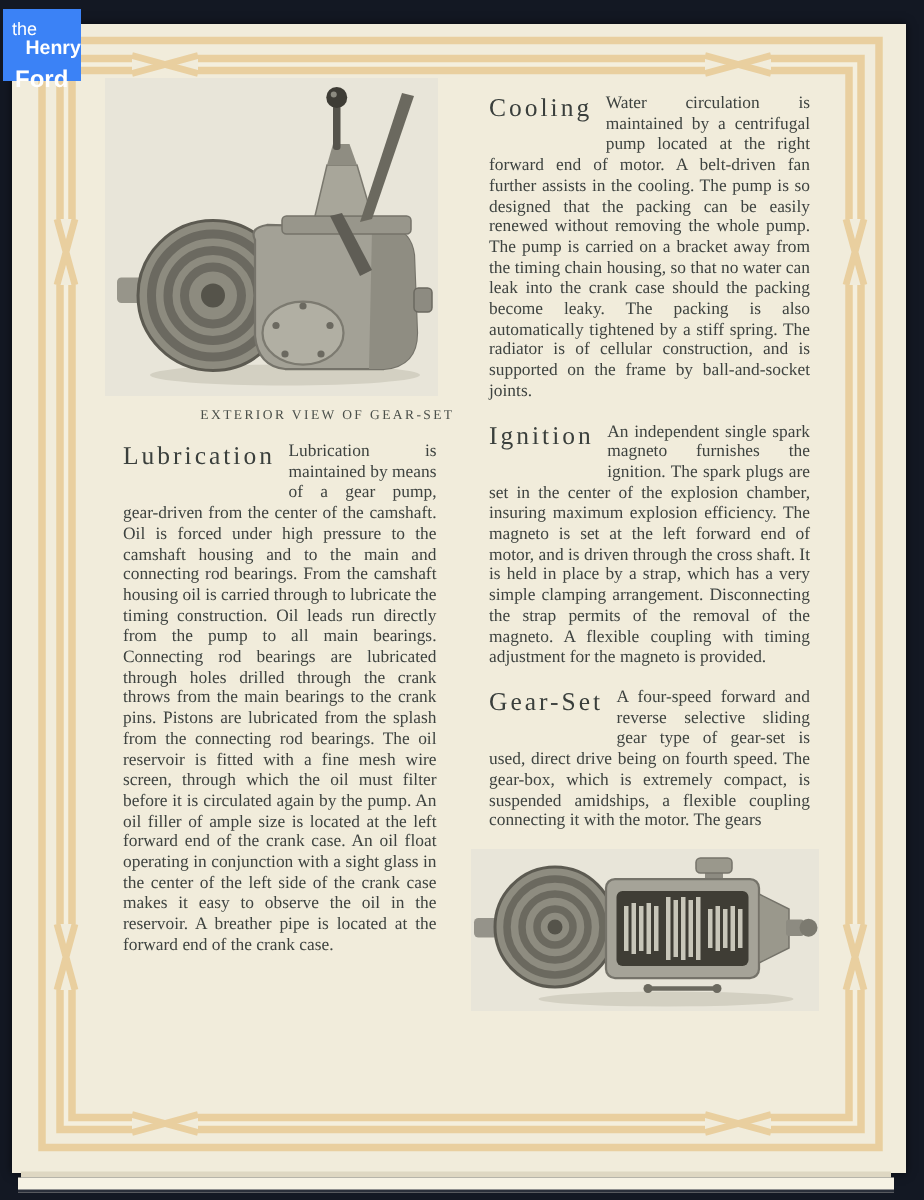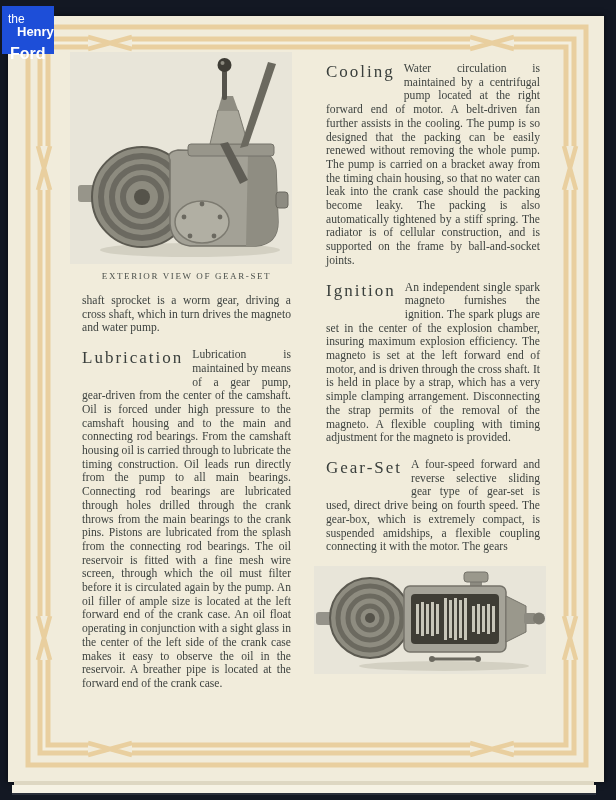--- a/index.html
+++ b/index.html
@@ -14,21 +14,21 @@
     background:#f1ecdb;
     box-shadow:0 0 6px rgba(0,0,0,.6);
   }
   .page-edge-1{position:absolute;left:14px;top:781px;width:580px;height:4px;background:#ded7c2;}
   .page-edge-2{position:absolute;left:12px;top:785px;width:584px;height:8px;background:#f6f2e4;border-bottom:2px solid #2a2f3a;}
   
   .frame{position:absolute;left:0;top:0;pointer-events:none;}
   
   .logo{
     position:absolute;left:2px;top:6px;width:52px;height:48px;
-    background:#1d4ed8;color:#fff;z-index:30;
+    background:#3b82f6;color:#fff;z-index:30;
     font-family:"Liberation Sans", sans-serif;line-height:1;
   }
   .logo .the{position:absolute;left:6px;top:7px;font-size:12px;font-weight:400;}
   .logo .henry{position:absolute;left:15px;top:19px;font-size:13px;font-weight:700;text-align:right;}
   .logo .ford{position:absolute;left:8px;top:40px;font-size:16px;font-weight:700;}
   
   .col{position:absolute;color:#3e4340;}
   .col-left{left:70px;top:52px;width:233px;}
   .col-right{left:314px;top:50px;width:238px;}
   .para{
@@ -37,21 +37,21 @@
   }
   .head{
     float:left;height:28px;
     font-size:17px;letter-spacing:2px;line-height:20px;
     margin-right:9px;color:#3a3f3c;
   }
   .sect{margin-top:13px;}
   
   figure{margin:0;padding:0;}
   .figcap{
-    margin-top:7px;text-align:center;
+    margin-top:7px;text-align:right;
     font-size:9px;letter-spacing:1.6px;color:#4a4f4a;
     font-variant:normal;
   }
   .photo{display:block;}
   .fig-ext .photo{width:222px;height:212px;}
   .fig-int{margin-top:12px;}
   .fig-int .photo{width:232px;height:108px;}
 </style>
 </head>
 <body>
@@ -148,21 +148,20 @@
       <circle cx="114" cy="165" r="2.4" fill="#6b6960"></circle>
       <circle cx="150" cy="165" r="2.4" fill="#6b6960"></circle>
       <circle cx="120" cy="184" r="2.4" fill="#6b6960"></circle>
       <circle cx="144" cy="184" r="2.4" fill="#6b6960"></circle>
 
       <rect x="206" y="140" width="12" height="16" rx="3" fill="#8d8b81" stroke="#6b6960"></rect>
     </svg>
     <figcaption class="figcap">EXTERIOR VIEW OF GEAR-SET</figcaption>
   </figure>
 
-  <p class="para sect">shaft sprocket is a worm gear, driving a cross shaft, which in turn drives the magneto and water pump.</p>
 
   <div class="sect">
     <p class="para">
       <span class="head">Lubrication</span><span>Lubrication is maintained by means of a gear pump, gear-driven from the center of the camshaft.  Oil is forced under high pressure to the camshaft housing and to the main and connecting rod bearings.  From the camshaft housing oil is carried through to lubricate the timing construction.  Oil leads run directly from the pump to all main bearings.  Connecting rod bearings are lubricated through holes drilled through the crank throws from the main bearings to the crank pins.  Pistons are lubricated from the splash from the connecting rod bearings.  The oil reservoir is fitted with a fine mesh wire screen, through which the oil must filter before it is circulated again by the pump.  An oil filler of ample size is located at the left forward end of the crank case.  An oil float operating in conjunction with a sight glass in the center of the left side of the crank case makes it easy to observe the oil in the reservoir.  A breather pipe is located at the forward end of the crank case.</span>
     </p>
   </div>
 </div>
 
 <div class="col col-right">
 

